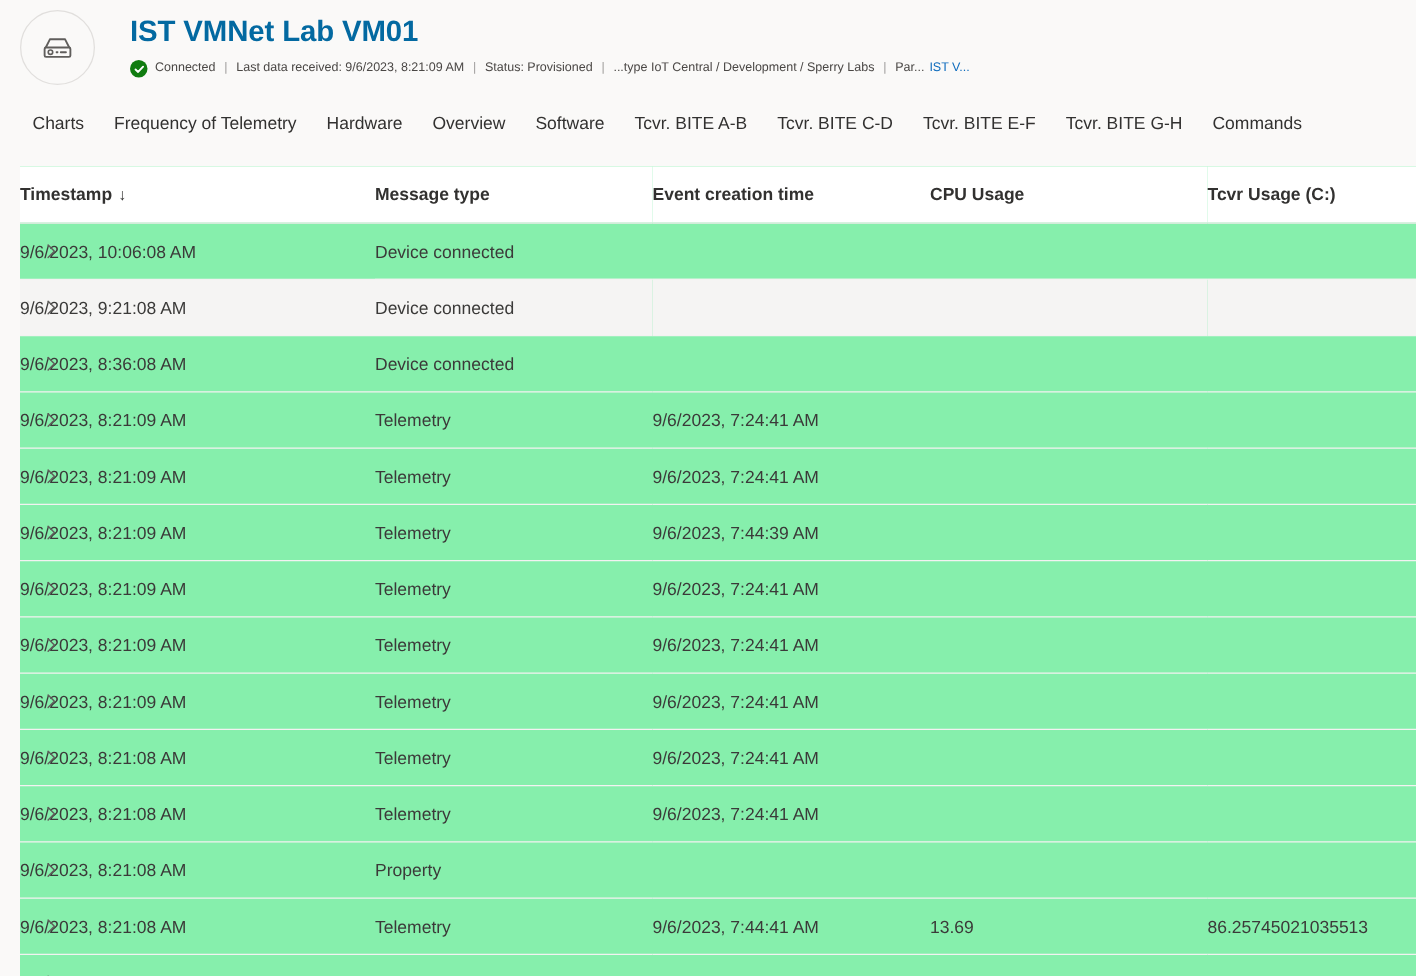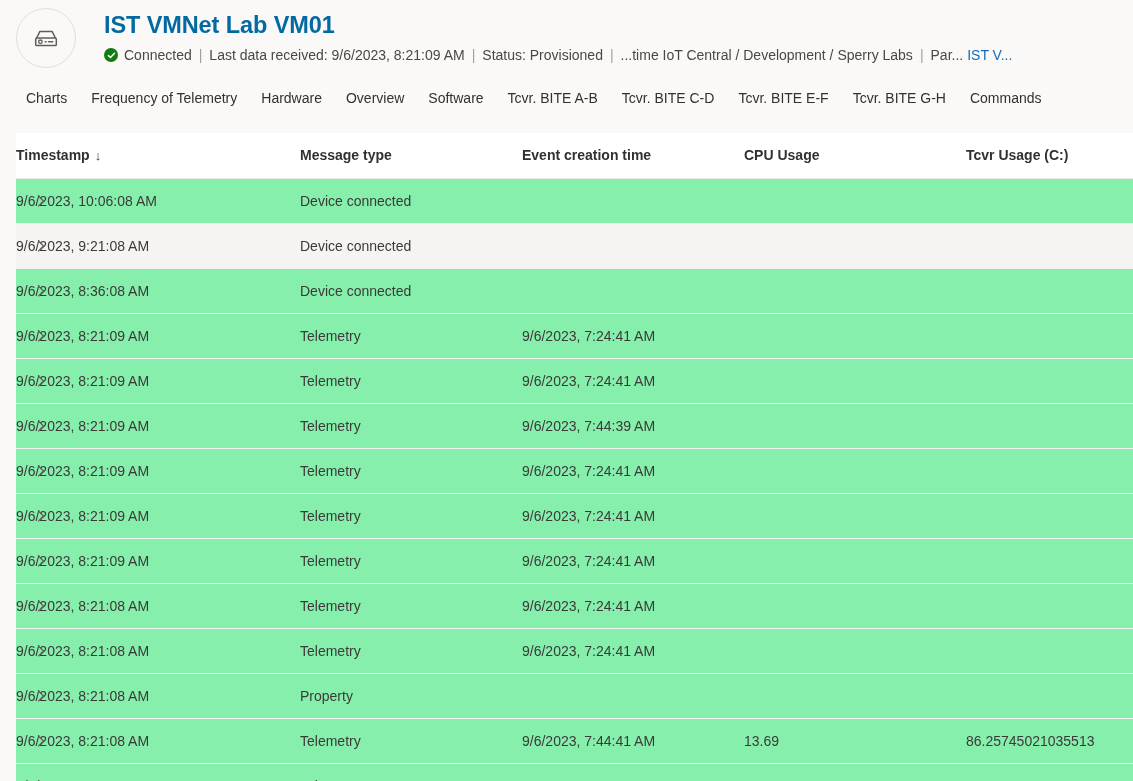--- a/index.html
+++ b/index.html
@@ -36,21 +36,21 @@
     font-weight: 600;
     letter-spacing: -0.1px;
     color: #0369a1;
     line-height: 30px;
     margin: 0;
     white-space: nowrap;
   }
   .subheader {
     display: flex;
     align-items: center;
-    font-size: 14px;
+    font-size: 10px;
     color: #4a4745;
     line-height: 20px;
     margin-top: 5px;
     white-space: nowrap;
   }
   .conn-icon {
     width: 14px; height: 14px;
     border-radius: 50%;
     background: #107c10;
     display: inline-flex;
@@ -193,21 +193,21 @@
         <svg width="9" height="9" viewBox="0 0 10 10">
           <path d="M1.6 5.1 L3.9 7.3 L8.3 2.6" stroke="#ffffff" stroke-width="1.7" fill="none" stroke-linecap="round" stroke-linejoin="round"></path>
         </svg>
       </span>
       <span class="sub-item">Connected</span>
       <span class="sep">|</span>
       <span class="sub-item">Last data received: 9/6/2023, 8:21:09 AM</span>
       <span class="sep">|</span>
       <span class="sub-item">Status: Provisioned</span>
       <span class="sep">|</span>
-      <span class="breadcrumb-trail">...time IoT Central / Development / Sperry Labs</span>
+      <span class="breadcrumb-trail">...type IoT Central / Development / Sperry Labs</span>
       <span class="sep">|</span>
       <span class="par-text">Par...</span>
       <span class="device-link">IST V...</span>
     </div>
   </div>
 </div>
 
 <div class="tabbar" id="tabbar">
     <div class="tab">Charts</div>
     <div class="tab">Frequency of Telemetry</div>

